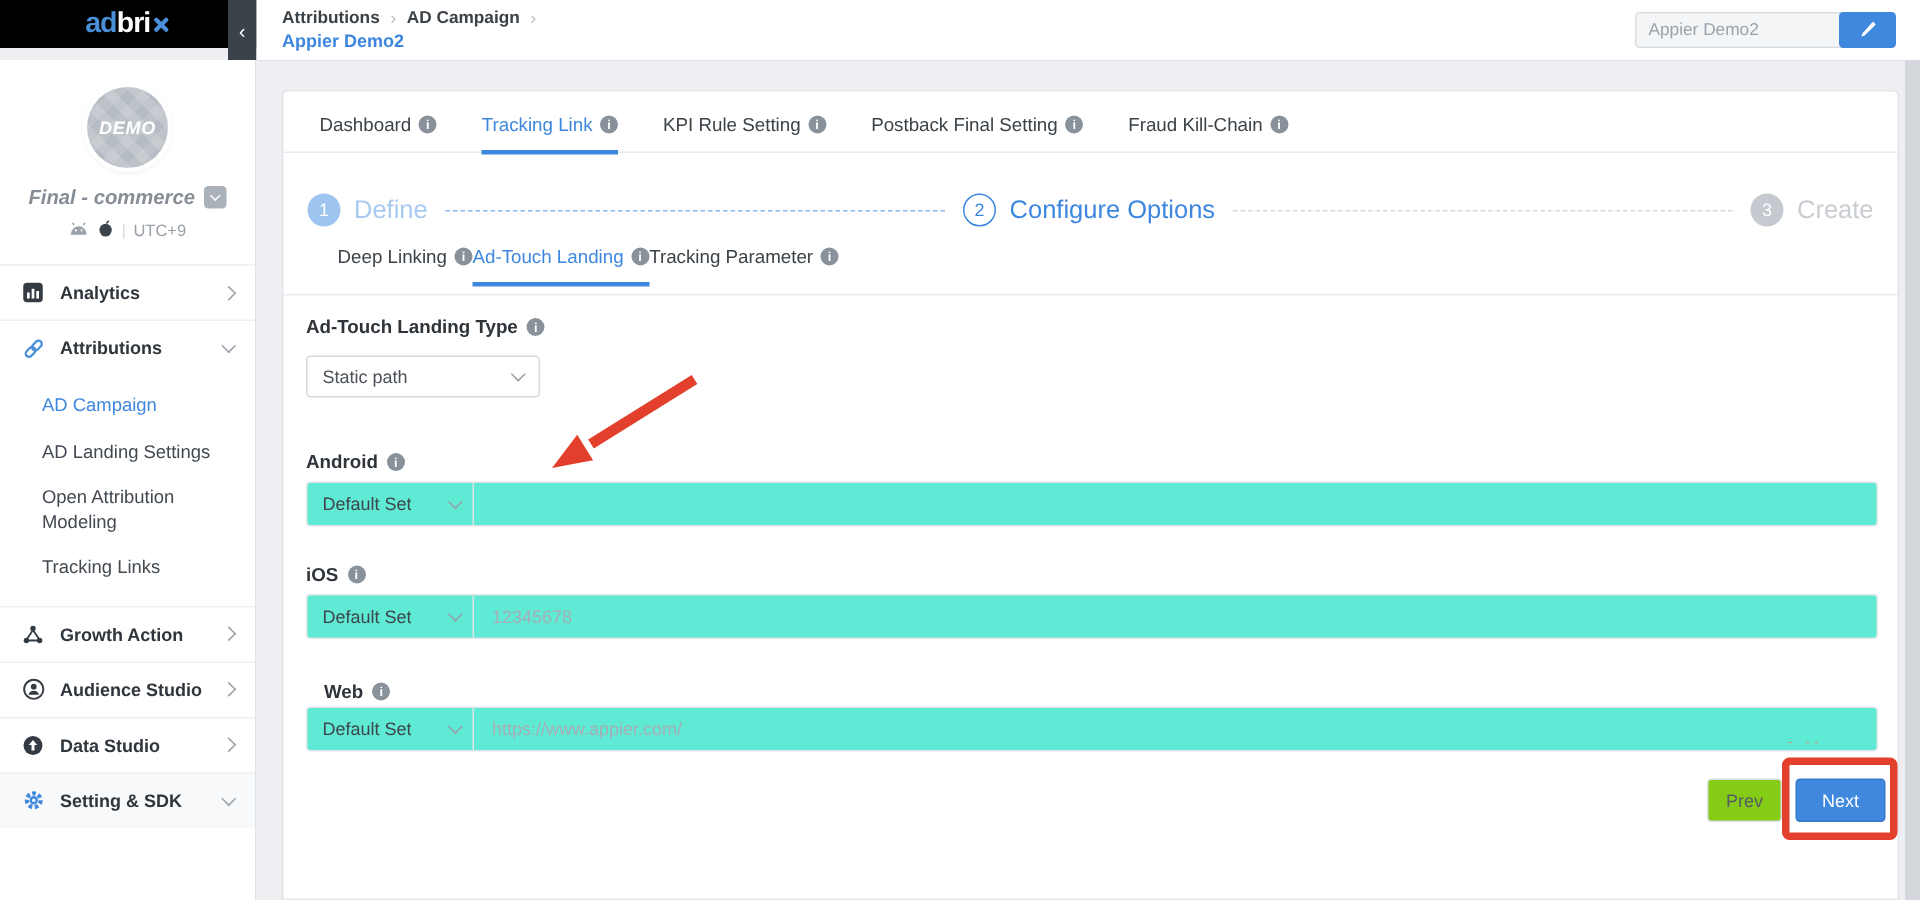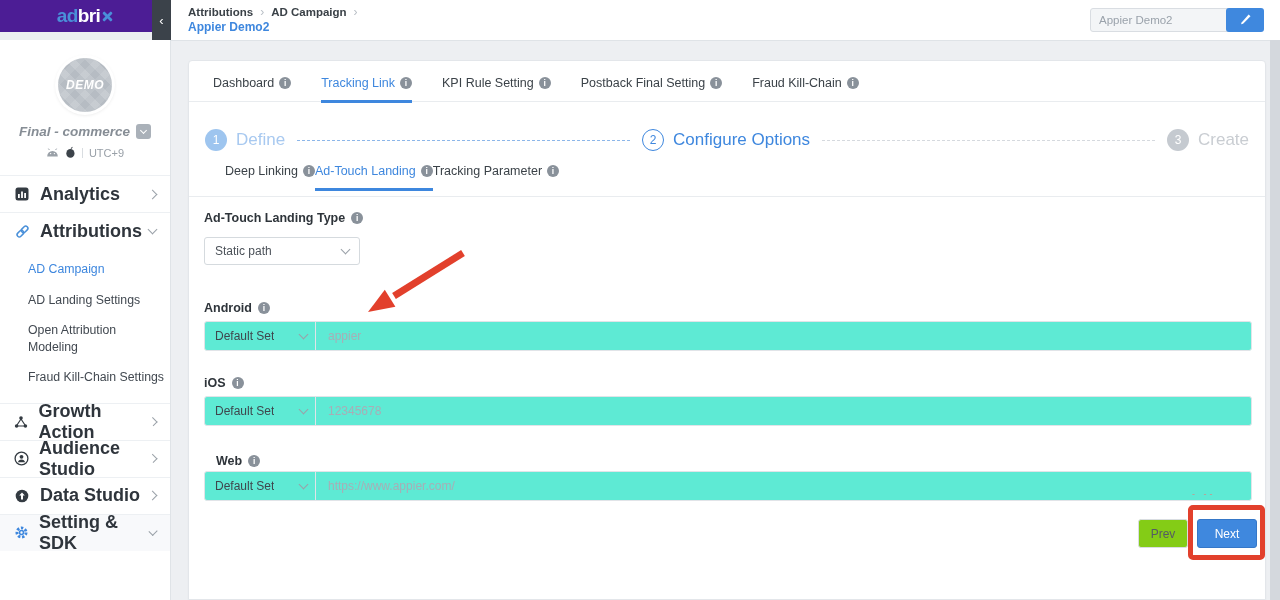--- a/index.html
+++ b/index.html
@@ -2,21 +2,21 @@
 <html><head>
 <meta charset="utf-8">
 <style>
   html,body{margin:0;padding:0;}
   body{
     width:1280px;height:600px;position:relative;overflow:hidden;
     font-family:"Liberation Sans",sans-serif;background:#edeff2;
     -webkit-font-smoothing:antialiased;
   }
   
-  .logo-bar{position:absolute;left:0;top:0;width:171px;height:32px;background:#4c1d95;
+  .logo-bar{position:absolute;left:0;top:0;width:171px;height:32px;background:#000000;
     display:flex;align-items:center;justify-content:center;}
   .logo{font-weight:bold;font-size:19px;letter-spacing:-0.6px;display:flex;align-items:center;}
   .logo .p1{color:#4a8fd9;}
   .logo .p2{color:#ffffff;}
   .logo .star{margin-left:1px;display:inline-flex;}
   .collapse-strip{position:absolute;left:152px;top:0;width:19px;height:40px;background:#3b424a;
     display:flex;align-items:center;justify-content:center;color:#fff;font-size:13px;cursor:pointer;}
   .top-header{position:absolute;left:171px;top:0;width:1109px;height:40px;background:#fff;
     border-bottom:1px solid #dfe3e7;}
   .breadcrumb{position:absolute;left:17px;top:5px;font-size:11.5px;font-weight:bold;color:#3a4147;
@@ -40,21 +40,21 @@
   .avatar span{color:#fff;font-weight:bold;font-style:italic;font-size:12px;letter-spacing:.5px;}
   .account-row{margin-top:12px;font-style:italic;font-weight:bold;font-size:13.5px;color:#868d95;
     display:flex;align-items:center;justify-content:center;gap:6px;}
   .mini-dd{width:15px;height:15px;background:#aab1b9;border-radius:3px;display:inline-flex;
     align-items:center;justify-content:center;cursor:pointer;}
   .platform-row{margin-top:7px;display:flex;align-items:center;justify-content:center;gap:6px;
     font-size:11px;color:#99a0a8;}
   .vdiv{width:1px;height:10px;background:#d9dde1;}
   .menu{margin-top:15px;}
   .mi{height:36px;display:flex;align-items:center;padding:0 14px;border-top:1px solid #edf0f3;
-    font-weight:bold;font-size:18px;color:#2f353c;cursor:pointer;}
+    font-weight:bold;font-size:12px;color:#2f353c;cursor:pointer;}
   .mi .mico{width:16px;margin-right:10px;display:flex;align-items:center;justify-content:center;}
   .mi .mchev{margin-left:auto;}
   .submenu{padding:5px 2px 10px 28px;}
   .submenu-item{font-size:12.3px;color:#424951;padding:7px 0;white-space:nowrap;cursor:pointer;line-height:1.35;}
   .submenu-item.wrap{white-space:normal;}
   .submenu-item.active{color:#3e87de;}
   .settings-block{background:#f8f9fb;}
   
   .chev{display:inline-block;width:6px;height:6px;border-right:1.6px solid #9aa1a8;
     border-bottom:1.6px solid #9aa1a8;}
@@ -212,21 +212,21 @@
         </svg>
       </span>
       <span>Attributions</span>
       <span class="mchev chev down"></span>
     </div>
 
     <div class="submenu">
       <div class="submenu-item active">AD Campaign</div>
       <div class="submenu-item">AD Landing Settings</div>
       <div class="submenu-item wrap">Open Attribution Modeling</div>
-      <div class="submenu-item">Fraud Kill-Chain Settings</div>
+      <div class="submenu-item">Tracking Links</div>
     </div>
 
     <div class="mi">
       <span class="mico">
         <svg width="14" height="14" viewBox="0 0 14 14">
           <path d="M7 4 L3 10 M7 4 L11 10 M3.5 11 L10.5 11" stroke="#343b42" stroke-width="1.2" fill="none"></path>
           <circle cx="7" cy="3" r="1.8" fill="#343b42"></circle>
           <circle cx="2.6" cy="11" r="1.8" fill="#343b42"></circle>
           <circle cx="11.4" cy="11" r="1.8" fill="#343b42"></circle>
         </svg>
@@ -342,21 +342,20 @@
 
   <div class="flabel" style="top:240px;">
     <span>Android</span>
       <span class="info"></span>
   </div>
   <div class="fgroup" style="top:260px;">
     <div class="fg-select">
       <span class="txt">Default Set</span>
       <span class="chev down"></span>
     </div>
-    <input class="fg-input" placeholder="appier" style="">
   </div>
 
   <div class="flabel" style="top:315px;">
     <span>iOS</span>
       <span class="info"></span>
   </div>
   <div class="fgroup" style="top:335px;">
     <div class="fg-select">
       <span class="txt">Default Set</span>
       <span class="chev down"></span>

